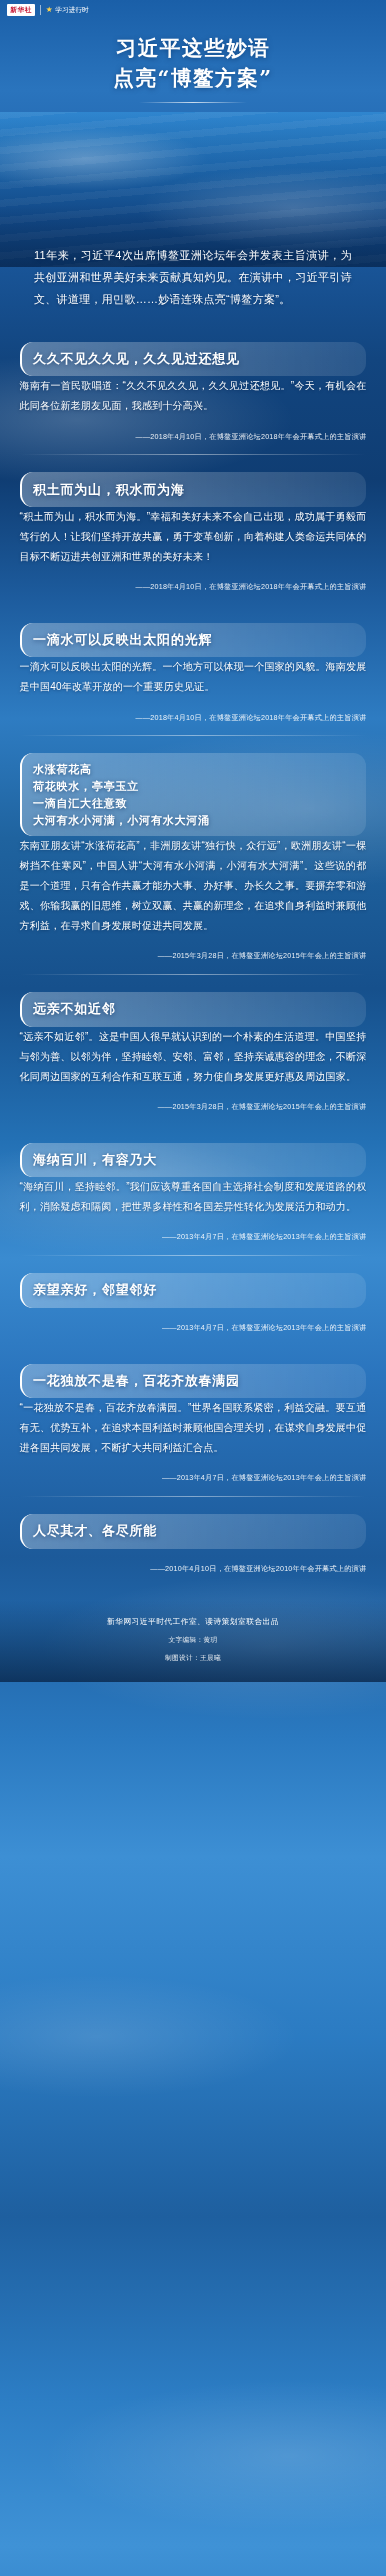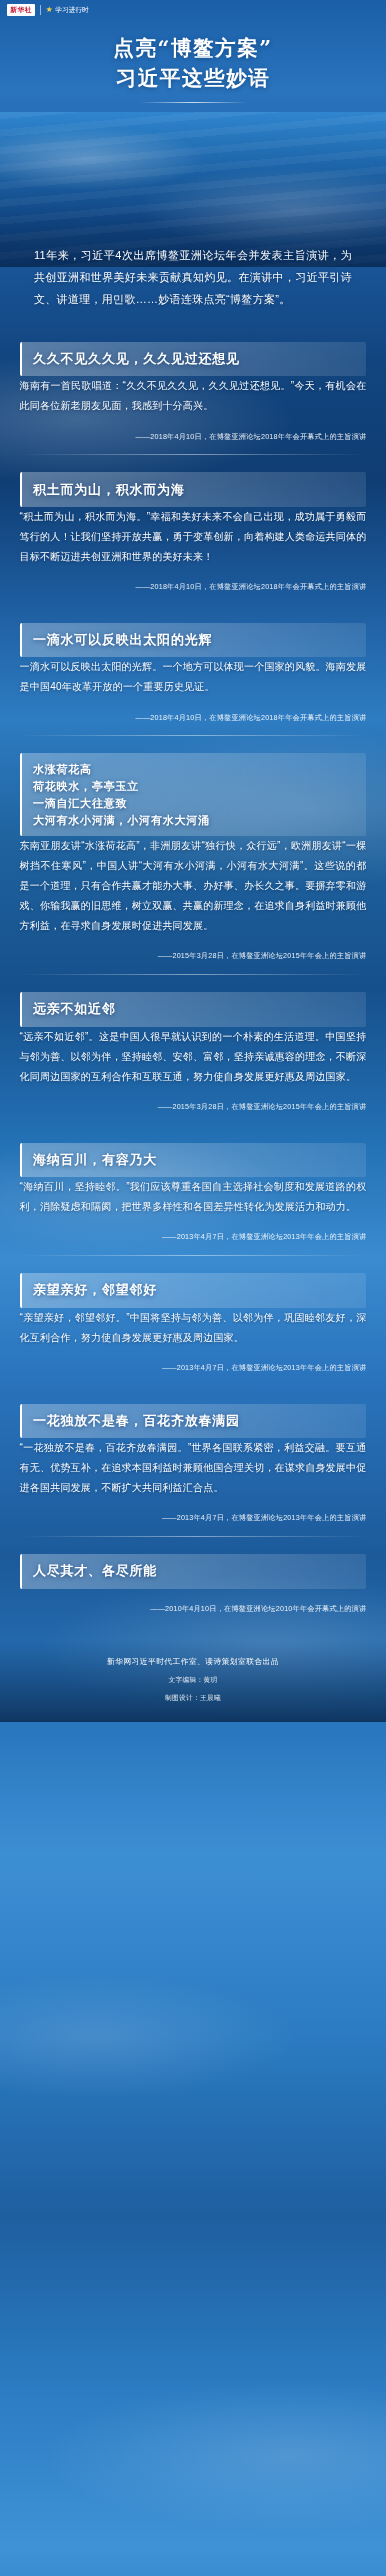--- a/index.html
+++ b/index.html
@@ -126,21 +126,21 @@
     text-shadow: 0 0.5px 3.1px rgba(0,30,70,0.6);
   }
 
   
   .section {
     margin: 17.5px 19.6px 0 19.6px;
   }
   .q-head {
     position: relative;
     padding: 7.2px 9.3px 7.2px 11.3px;
-    border-radius: 2px;
+    border-radius: 13px;
     background: linear-gradient(90deg, rgba(255,255,255,0.30), rgba(255,255,255,0.10));
     border-left: 2.1px solid #ffffff;
   }
   .q-head-text {
     font-family: "DejaVu Serif", serif;
     font-weight: bold;
     color: #ffffff;
     font-size: 13px;
     line-height: 1.55;
     letter-spacing: 0.8px;
@@ -201,22 +201,22 @@
   <div class="brandbar">
     <span class="logo-xinhua">新华社</span>
     <span class="logo-divider"></span>
     <span class="logo-red">
       <span class="star">★</span>
       <span>学习进行时</span>
     </span>
   </div>
 
   <div class="hero">
+    <div class="hero-title">习近平这些妙语</div>
     <div class="hero-title">点亮“博鳌方案”</div>
-    <div class="hero-title">习近平这些妙语</div>
     <div class="hero-underline"></div>
   </div>
 
   <div class="sea-band"></div>
 
   <div class="intro">11年来，习近平4次出席博鳌亚洲论坛年会并发表主旨演讲，为共创亚洲和世界美好未来贡献真知灼见。在演讲中，习近平引诗文、讲道理，用민歌……妙语连珠点亮“博鳌方案”。</div>
 
   <div class="section">
     <div class="q-head">
       <div class="q-head-text">久久不见久久见，久久见过还想见</div>
@@ -271,21 +271,20 @@
     </div>
     <div class="q-body">“海纳百川，坚持睦邻。”我们应该尊重各国自主选择社会制度和发展道路的权利，消除疑虑和隔阂，把世界多样性和各国差异性转化为发展活力和动力。</div>
     <div class="q-src">——2013年4月7日，在博鳌亚洲论坛2013年年会上的主旨演讲</div>
     <div class="q-rule"></div>
   </div>
 
   <div class="section">
     <div class="q-head">
       <div class="q-head-text">亲望亲好，邻望邻好</div>
     </div>
-    <div class="q-body">“亲望亲好，邻望邻好。”中国将坚持与邻为善、以邻为伴，巩固睦邻友好，深化互利合作，努力使自身发展更好惠及周边国家。</div>
     <div class="q-src">——2013年4月7日，在博鳌亚洲论坛2013年年会上的主旨演讲</div>
     <div class="q-rule"></div>
   </div>
 
   <div class="section">
     <div class="q-head">
       <div class="q-head-text">一花独放不是春，百花齐放春满园</div>
     </div>
     <div class="q-body">“一花独放不是春，百花齐放春满园。”世界各国联系紧密，利益交融。要互通有无、优势互补，在追求本国利益时兼顾他国合理关切，在谋求自身发展中促进各国共同发展，不断扩大共同利益汇合点。</div>
     <div class="q-src">——2013年4月7日，在博鳌亚洲论坛2013年年会上的主旨演讲</div>

